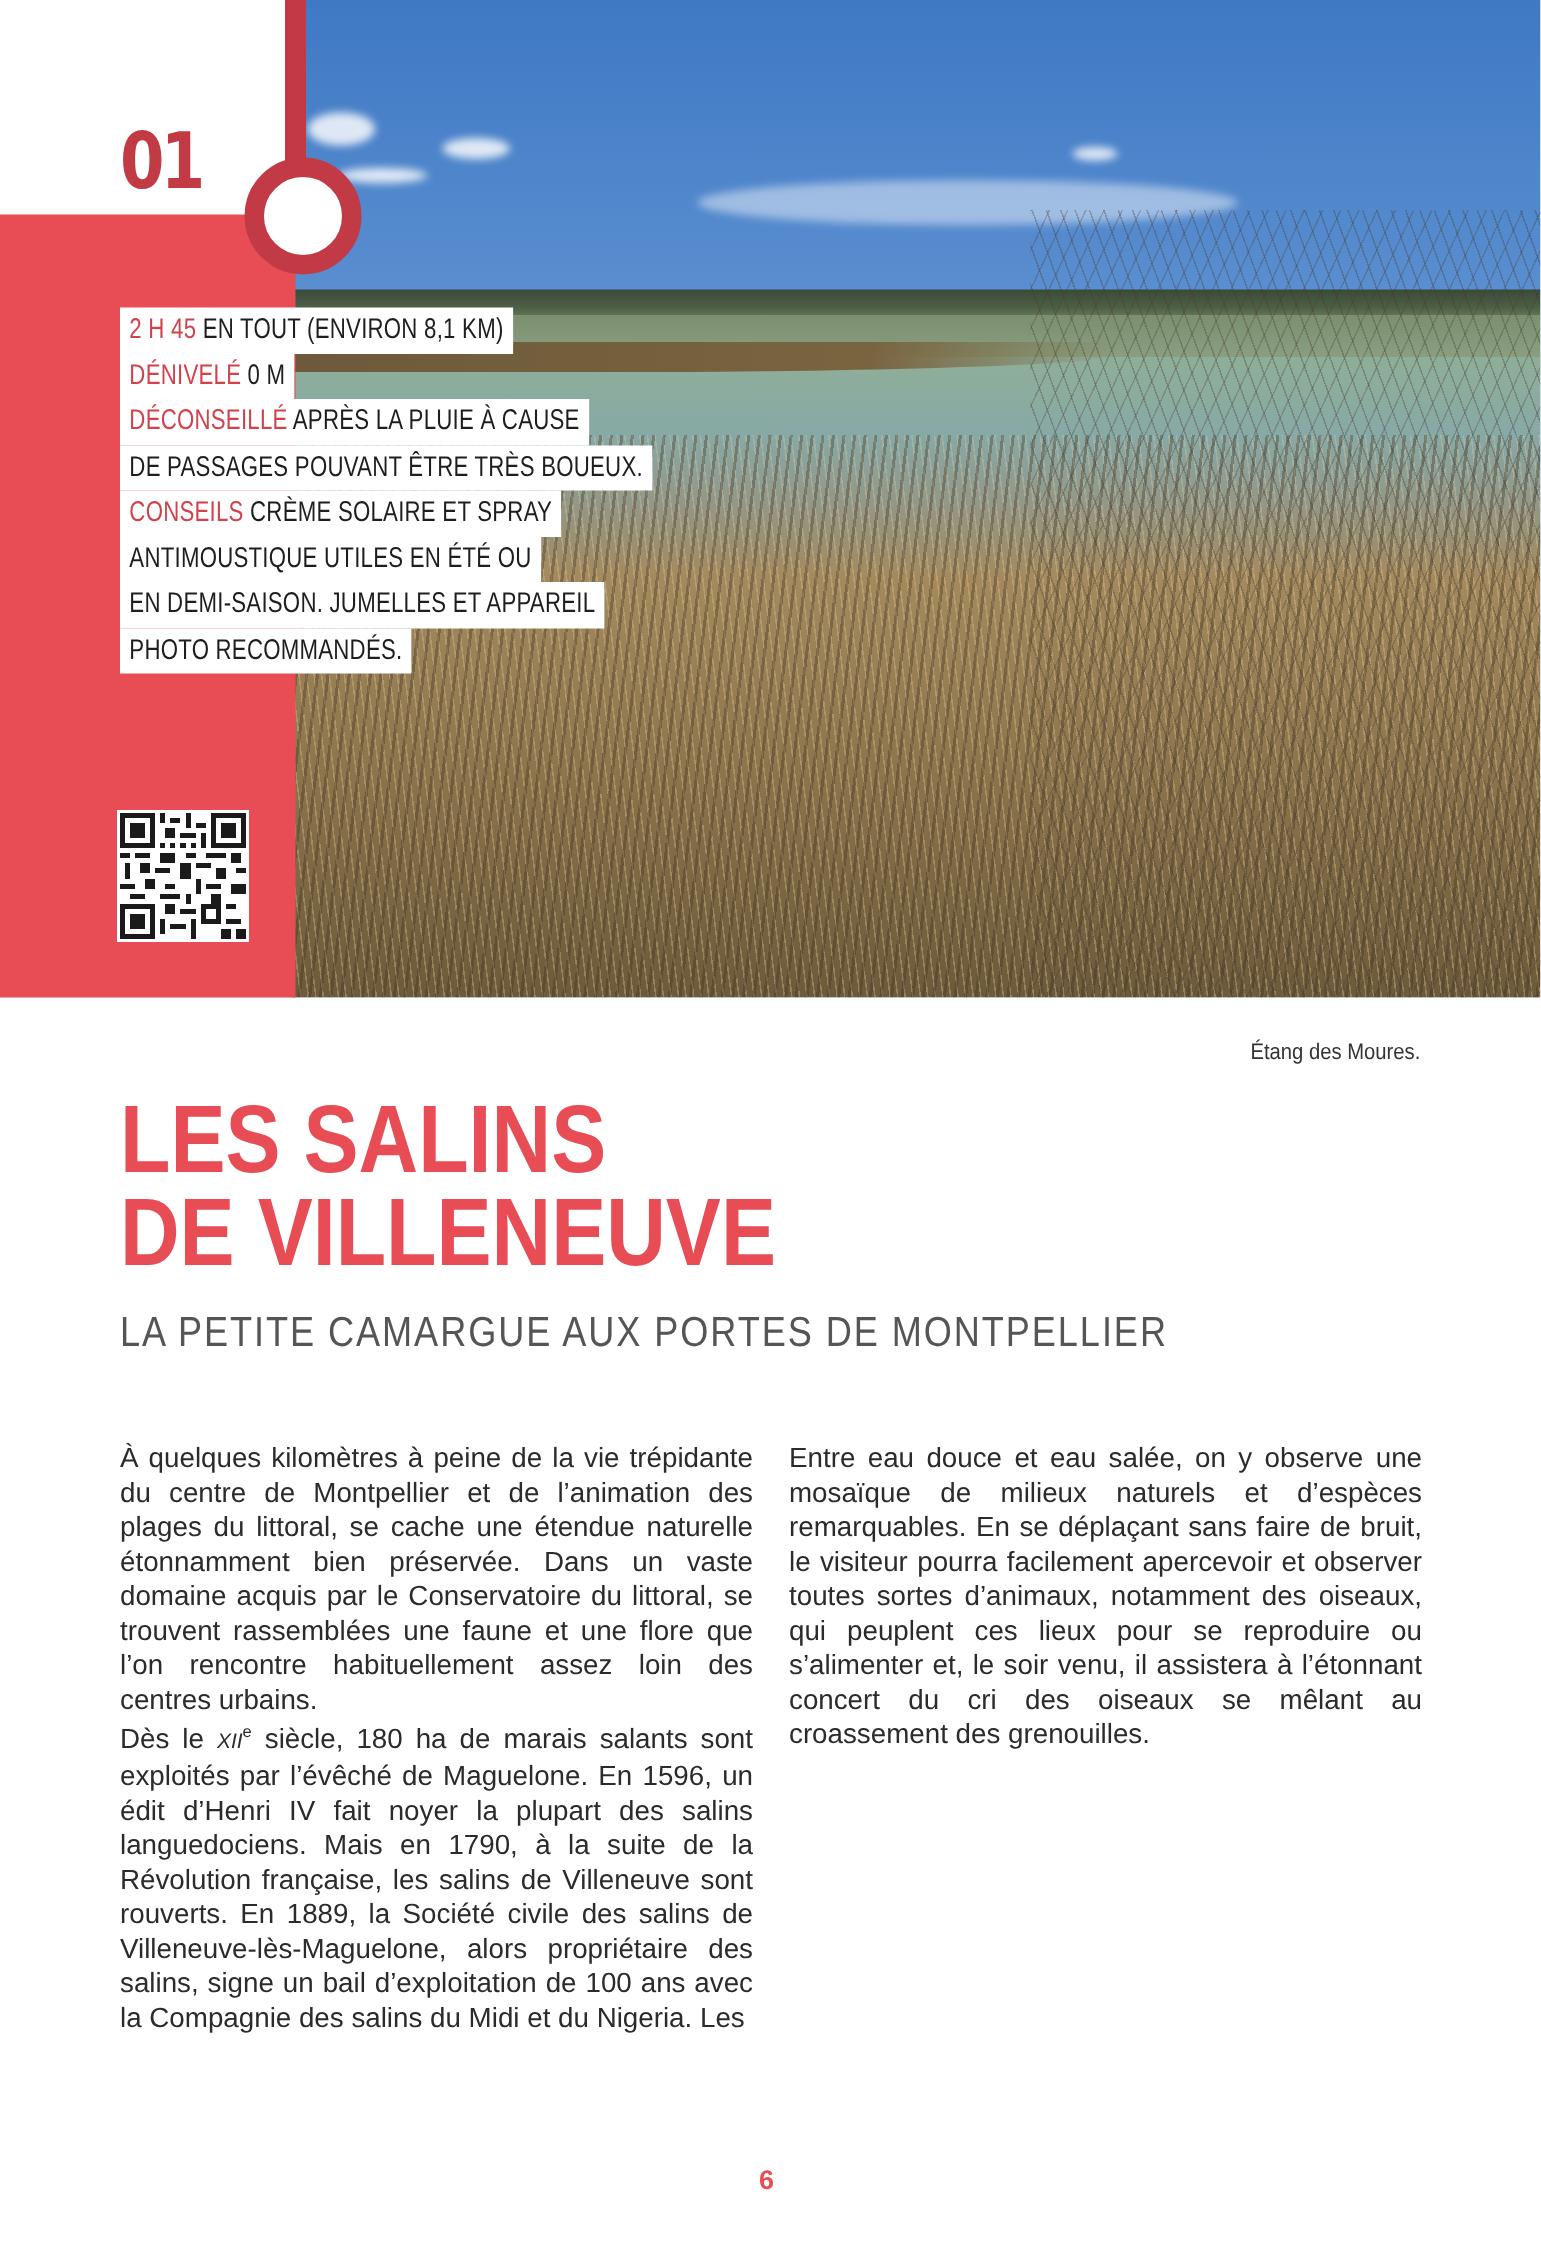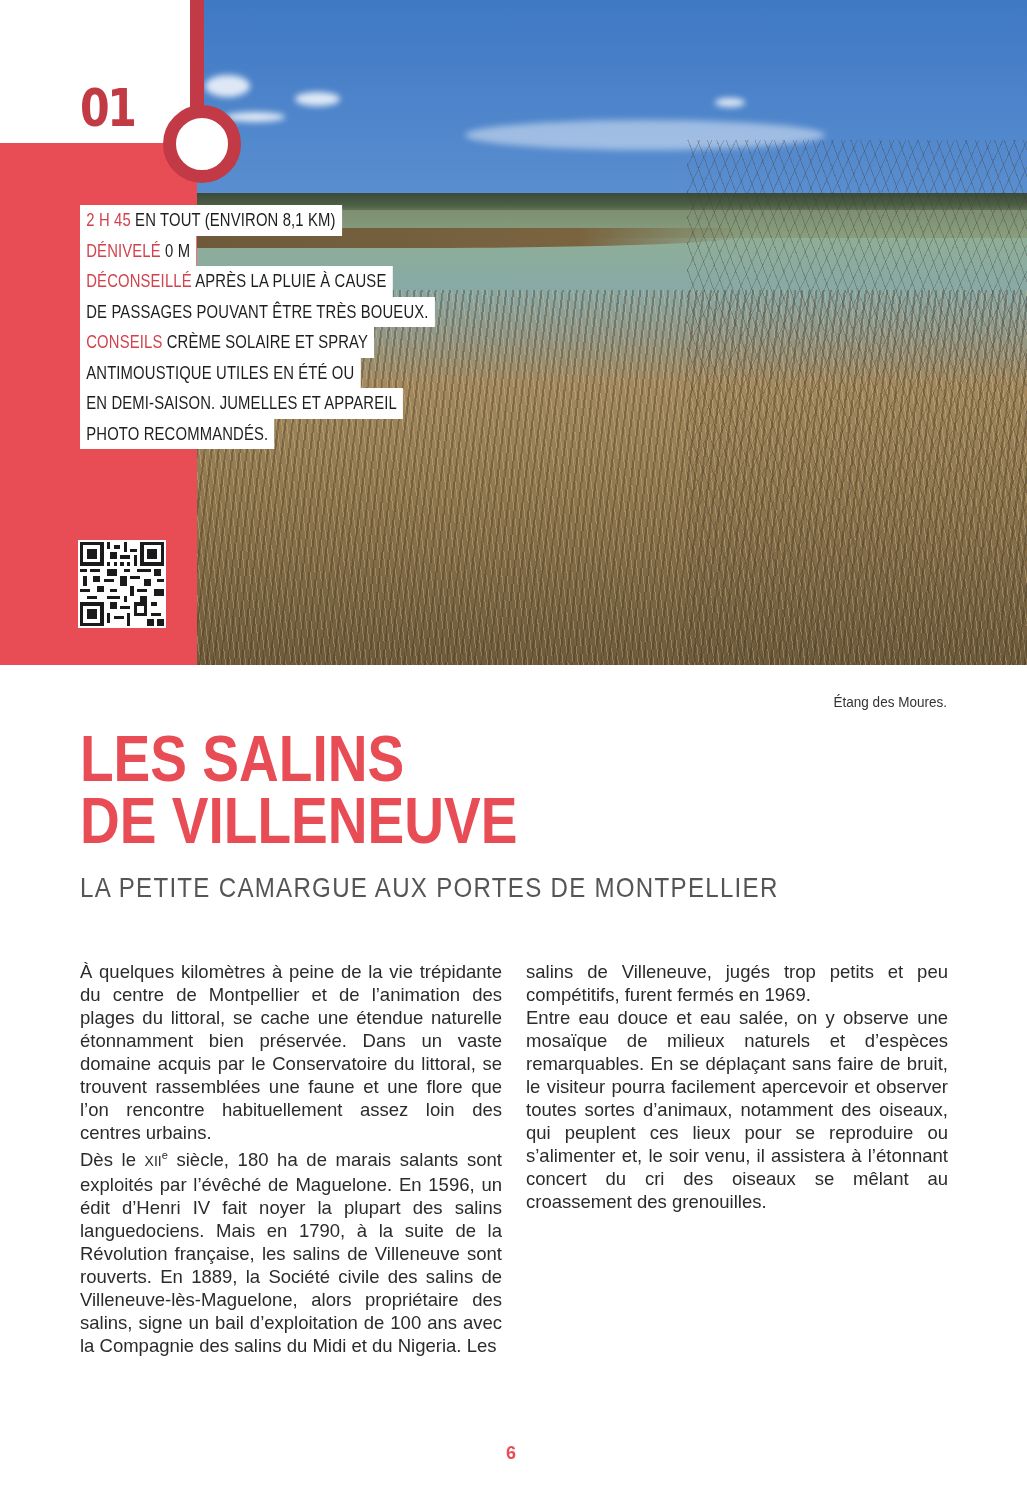--- a/index.html
+++ b/index.html
@@ -60,21 +60,21 @@
       transform: scaleX(0.86); transform-origin: left; }
     .title div { white-space: nowrap; }
     .subtitle { position: absolute; left: 80px; top: 872px; font-size: 28px; color: #555; letter-spacing: 1.5px;
       font-weight: 300; transform: scaleX(0.86); transform-origin: left; white-space: nowrap; }
     .col { position: absolute; top: 960px; width: 422px; font-size: 18.5px; line-height: 23px; color: #2b2b2b;
       text-align: justify; }
     .col p { margin: 0; }
     .col-left { left: 80px; }
     .col-right { left: 526px; }
     .sup { font-size: 11px; vertical-align: super; }
-    .small-caps { font-size: 14px; }
+    .small-caps { font-size: 14px; font-style: italic; }
     .page-num { position: absolute; left: 506px; top: 1443px; color: #e84c55; font-weight: bold; font-size: 18px; }
   </style>
 </head>
 <body>
 
 <div class="photo">
   <div class="cloud" style="left:10px;top:75px;width:45px;height:22px;"></div>
   <div class="cloud" style="left:100px;top:92px;width:45px;height:14px;"></div>
   <div class="cloud" style="left:30px;top:112px;width:60px;height:10px;"></div>
   <div class="cloud" style="left:520px;top:98px;width:30px;height:9px;"></div>
@@ -171,17 +171,16 @@
   <div>LES SALINS</div>
   <div>DE VILLENEUVE</div>
 </div>
 <div class="subtitle">LA PETITE CAMARGUE AUX PORTES DE MONTPELLIER</div>
 
 <div class="col col-left">
   <p>À quelques kilomètres à peine de la vie trépidante du centre de Montpellier et de l’animation des plages du littoral, se cache une étendue naturelle étonnamment bien préservée. Dans un vaste domaine acquis par le Conservatoire du littoral, se trouvent rassemblées une faune et une flore que l’on rencontre habituellement assez loin des centres urbains.</p>
   <p><span>Dès le </span><span class="small-caps">XII</span><span class="sup">e</span><span> siècle, 180 ha de marais salants sont exploités par l’évêché de Maguelone. En 1596, un édit d’Henri IV fait noyer la plupart des salins languedociens. Mais en 1790, à la suite de la Révolution française, les salins de Villeneuve sont rouverts. En 1889, la Société civile des salins de Villeneuve-lès-Maguelone, alors propriétaire des salins, signe un bail d’exploitation de 100 ans avec la Compagnie des salins du Midi et du Nigeria. Les</span></p>
 </div>
 <div class="col col-right">
-  <p>salins de Villeneuve, jugés trop petits et peu compétitifs, furent fermés en 1969.</p>
   <p>Entre eau douce et eau salée, on y observe une mosaïque de milieux naturels et d’espèces remarquables. En se déplaçant sans faire de bruit, le visiteur pourra facilement apercevoir et observer toutes sortes d’animaux, notamment des oiseaux, qui peuplent ces lieux pour se reproduire ou s’alimenter et, le soir venu, il assistera à l’étonnant concert du cri des oiseaux se mêlant au croassement des grenouilles.</p>
 </div>
 
 <div class="page-num">6</div>
 
 </body></html>

